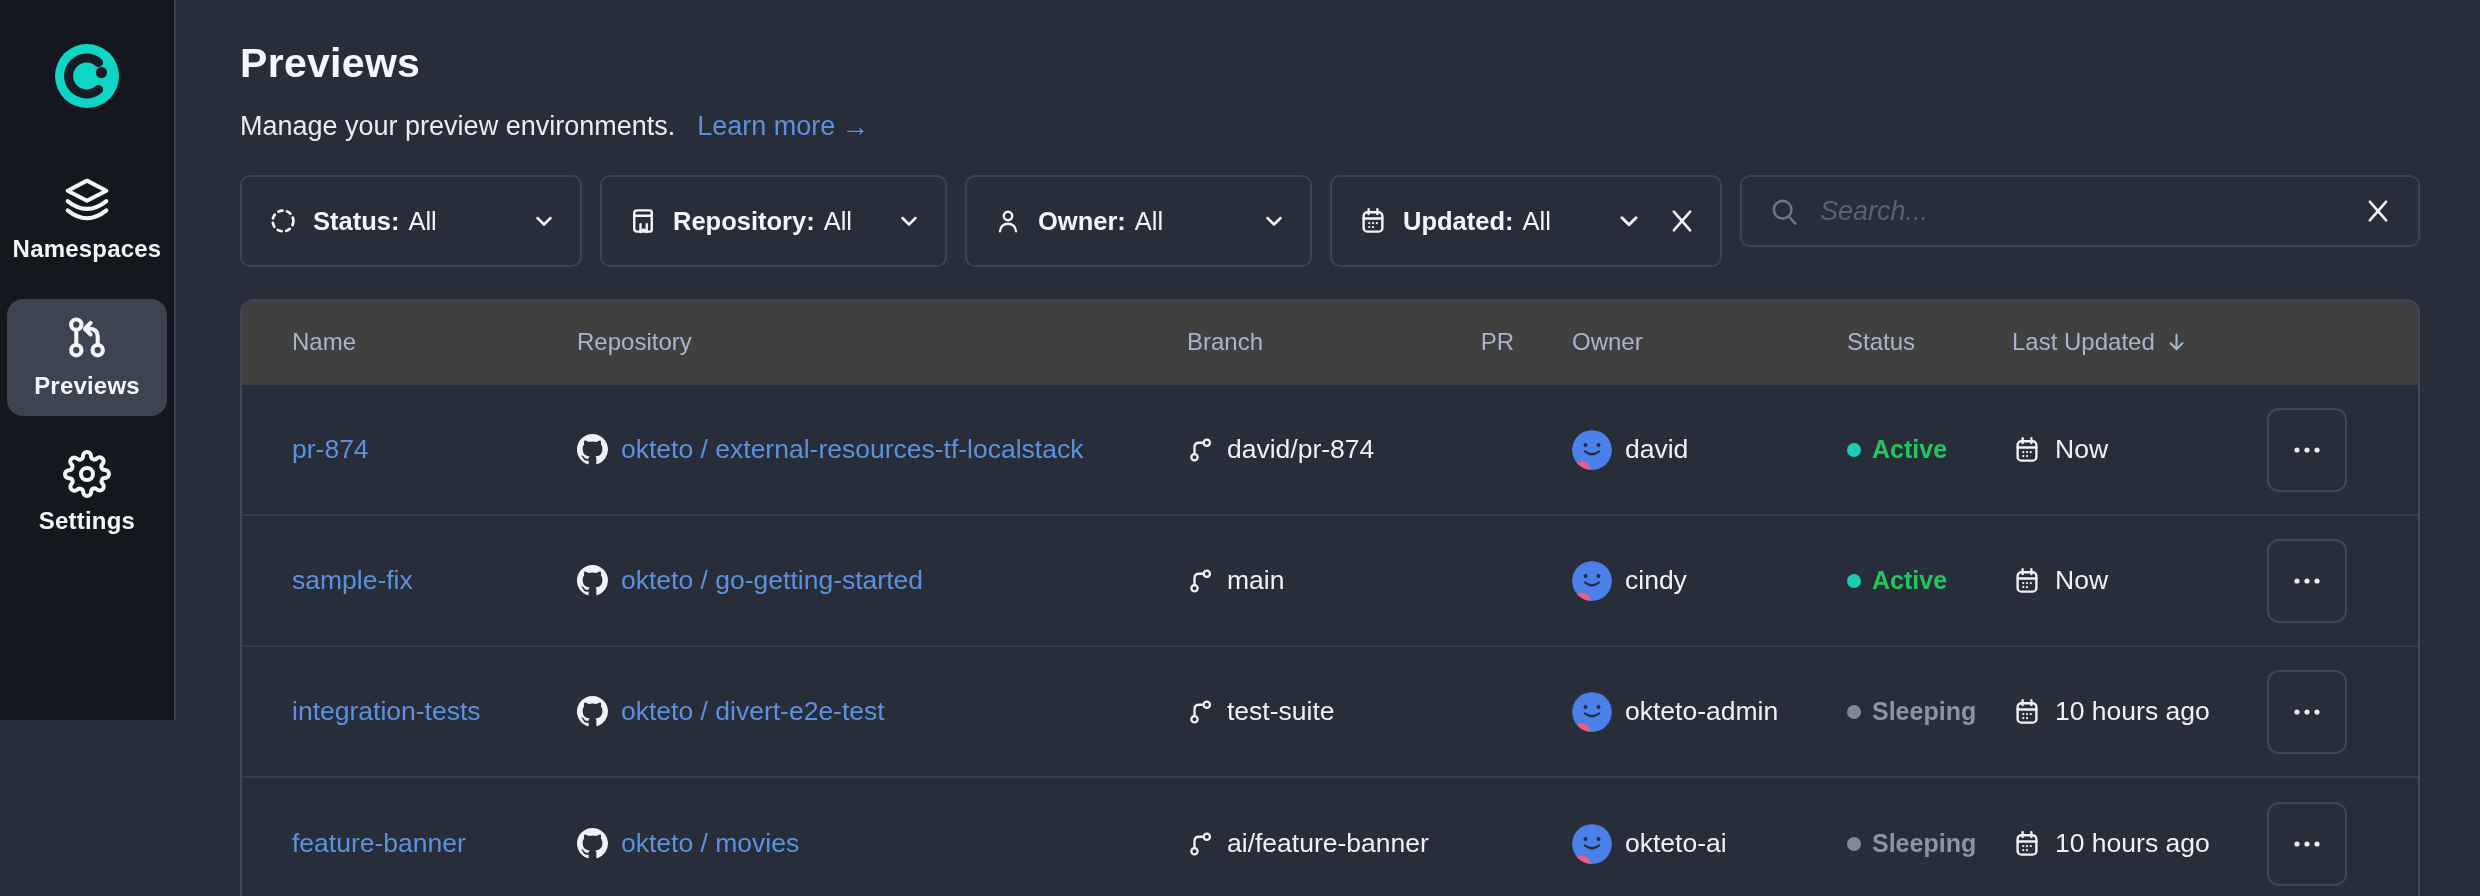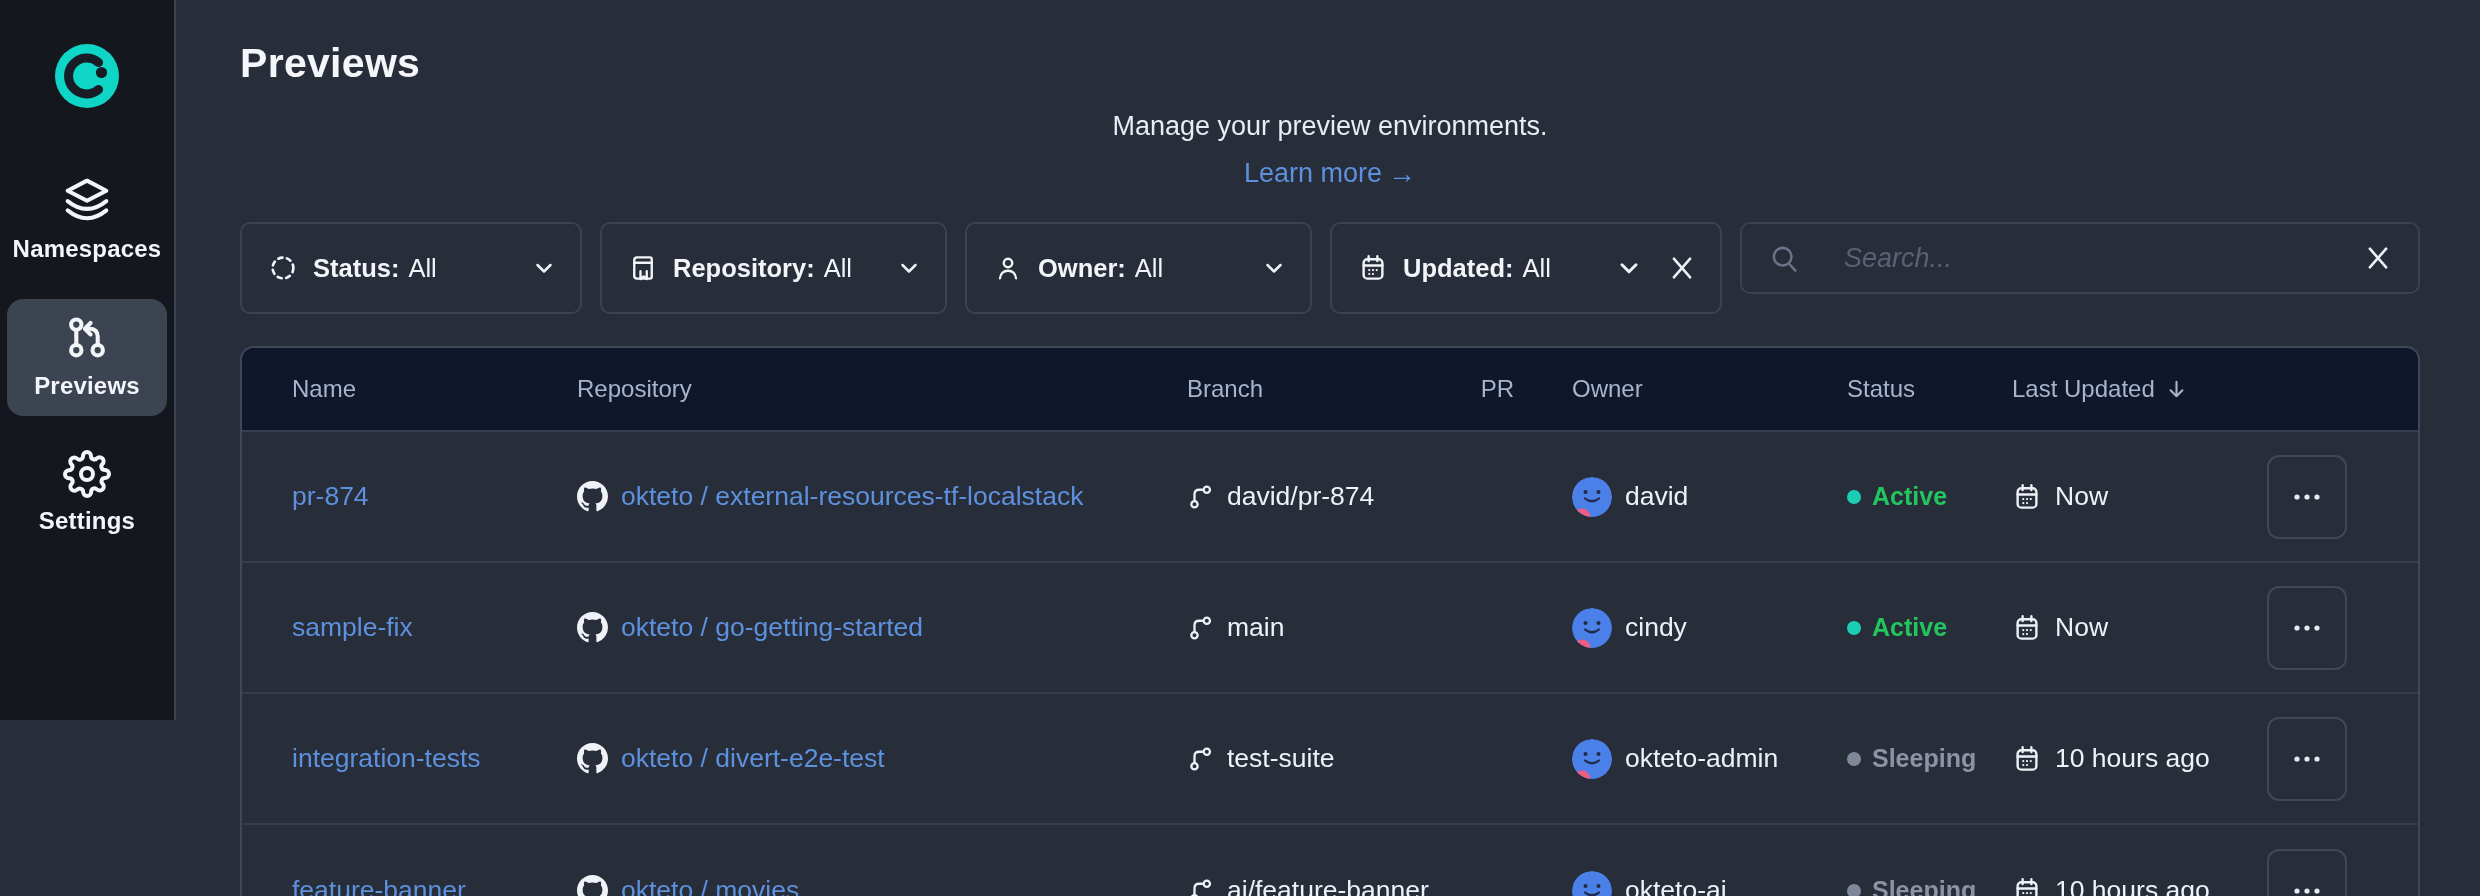--- a/index.html
+++ b/index.html
@@ -25,21 +25,21 @@
     display:flex; flex-direction:column; align-items:center; gap:9px;
     padding:14px 4px 16px; border-radius:16px; cursor:pointer;
   }
   .nav-item.active { background:#3c4351; }
   .nav-label { font-size:24px; font-weight:bold; color:#f3f5f9; letter-spacing:.2px; }
   .nav-icon { display:flex; align-items:center; justify-content:center; }
 
   
   .main { flex:1; padding:40px 60px 0 64px; }
   .page-title { margin:0; font-size:41px; font-weight:800; color:#f4f6fa; letter-spacing:.3px; }
-  .subtitle { margin:24px 0 0 0; font-size:27px; color:#e9ecf3; display:flex; align-items:center; gap:16px;flex-direction:column; }
+  .subtitle { margin:24px 0 0 0; font-size:27px; color:#e9ecf3; display:flex; align-items:center; gap:22px; }
   .learn-more { color:#5d91dd; text-decoration:none; cursor:pointer; display:inline-flex; align-items:center; gap:6px; }
   .learn-more .arrow { font-size:28px; line-height:1; }
 
   
   .filters { margin-top:33px; display:flex; gap:18px; }
   .filter {
     height:92px; display:flex; align-items:center;
     background:transparent; border:2px solid #3a4254; border-radius:10px;
     color:#f3f5f9; font-size:25.5px; padding:0 24px 0 26px; cursor:pointer;
     font-family:"Liberation Sans", sans-serif;
@@ -48,21 +48,21 @@
   .filter.w-repo   { width:347px; }
   .filter.w-owner  { width:347px; }
   .filter.w-updated{ width:392px; }
   .f-icon { display:flex; margin-right:15px; }
   .f-label { font-weight:bold; margin-right:9px; white-space:nowrap; }
   .f-value { font-weight:normal; }
   .chev { margin-left:auto; display:flex; }
   .clear-btn { margin-left:26px; display:flex; cursor:pointer; background:none; border:none; padding:0; }
   .search {
     flex:1; height:72px; border:2px solid #3a4254; border-radius:10px;
-    display:flex; align-items:center; padding:0 26px 0 26px;gap:24px;
+    display:flex; align-items:center; padding:0 26px 0 26px;
   }
   .search svg { flex:0 0 auto; }
   .search input {
     flex:1; background:transparent; border:none; outline:none;
     font-size:27px; color:#eef1f6; margin-left:18px;
     font-family:"Liberation Sans", sans-serif;
   }
   .search input::placeholder { color:#5a6175; font-style:italic; }
   .search .x { cursor:pointer; display:flex; }
 
@@ -70,21 +70,21 @@
   .table {
     margin-top:32px; border:2px solid #3f4758; border-radius:14px;
     overflow:hidden;
   }
   .grid-cols {
     display:grid;
     grid-template-columns:285px 610px 285px 100px 275px 165px 255px 1fr;
     align-items:center; padding:0 36px 0 50px;
   }
   .thead {
-    height:84px; background:#0f172a; border-bottom:2px solid #373e4d;
+    height:84px; background:#404040; border-bottom:2px solid #373e4d;
     color:#a8b3ce; font-size:24px;
   }
   .th { display:flex; align-items:center; gap:10px; }
   .th.pr, .td.pr { justify-content:flex-end; padding-right:58px; }
   .sort-icon { display:flex; cursor:pointer; }
   .row { height:131px; border-bottom:2px solid #353c4a; background:#282d3a; }
   .row:last-child { border-bottom:none; }
   .td { display:flex; align-items:center; font-size:26.5px; color:#eef1f6; }
   .td.name a { color:#5d91dd; text-decoration:none; cursor:pointer; }
   .td.repo { gap:13px; }

